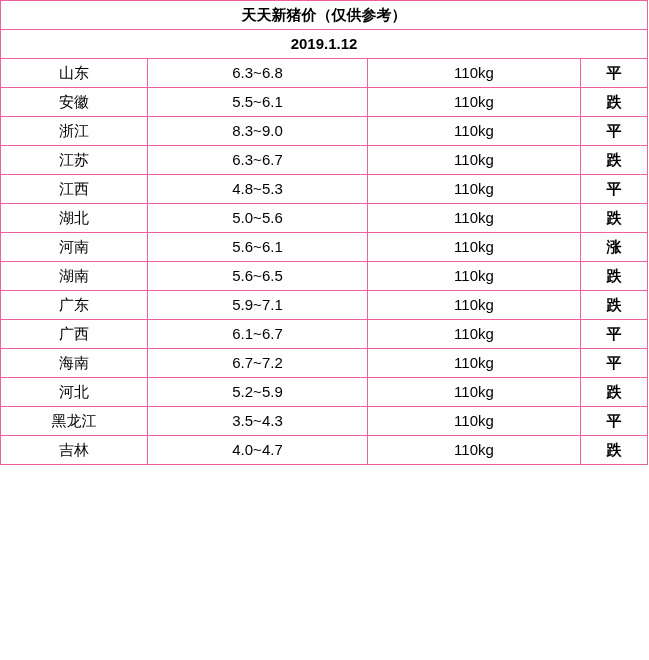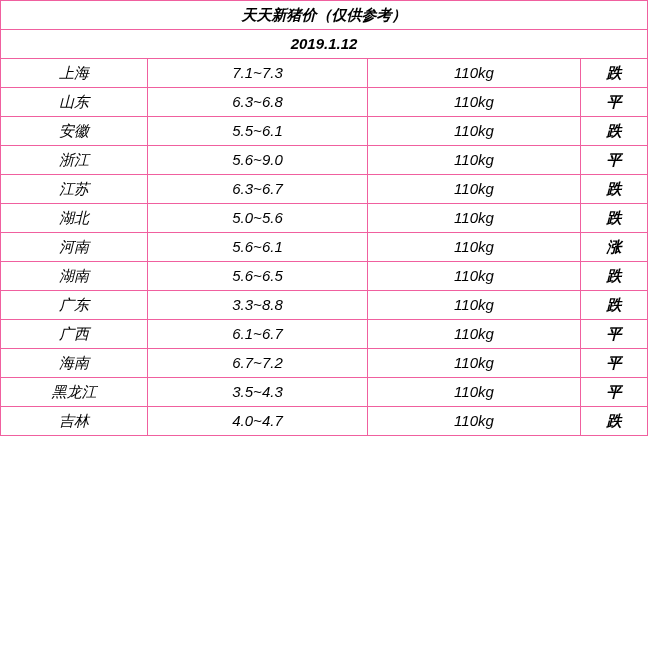--- a/index.html
+++ b/index.html
@@ -14,21 +14,20 @@
     overflow: hidden;
   }
   .sheet {
     width: 649px;
     box-sizing: border-box;
   }
   table.price-table {
     border-collapse: collapse;
     width: 540px;
     table-layout: fixed;
-    font-style: italic;
   }
   table.price-table td {
     border: 1px solid #f0609f;
     padding: 0;
     text-align: center;
     vertical-align: middle;
     font-size: 15px;
     height: 28px;
     line-height: 28px;
     color: #000000;
@@ -81,48 +80,48 @@
     <tbody>
       <tr class="title-row">
         <td colspan="4">天天新猪价（仅供参考）</td>
       </tr>
       <tr class="date-row">
         <td colspan="4">2019.1.12</td>
       </tr>
     </tbody>
     <tbody id="rows-body">
         <tr>
-          <td class="region">上海</td>
-          <td class="price">7.1~7.3</td>
-          <td class="weight">110kg</td>
-          <td class="trend trend-down">跌</td>
-        </tr>
-        <tr>
           <td class="region">山东</td>
           <td class="price">6.3~6.8</td>
           <td class="weight">110kg</td>
           <td class="trend trend-flat">平</td>
         </tr>
         <tr>
           <td class="region">安徽</td>
           <td class="price">5.5~6.1</td>
           <td class="weight">110kg</td>
           <td class="trend trend-down">跌</td>
         </tr>
         <tr>
           <td class="region">浙江</td>
-          <td class="price">5.6~9.0</td>
+          <td class="price">8.3~9.0</td>
           <td class="weight">110kg</td>
           <td class="trend trend-flat">平</td>
         </tr>
         <tr>
           <td class="region">江苏</td>
           <td class="price">6.3~6.7</td>
           <td class="weight">110kg</td>
           <td class="trend trend-down">跌</td>
+        </tr>
+        <tr>
+          <td class="region">江西</td>
+          <td class="price">4.8~5.3</td>
+          <td class="weight">110kg</td>
+          <td class="trend trend-flat">平</td>
         </tr>
         <tr>
           <td class="region">湖北</td>
           <td class="price">5.0~5.6</td>
           <td class="weight">110kg</td>
           <td class="trend trend-down">跌</td>
         </tr>
         <tr>
           <td class="region">河南</td>
           <td class="price">5.6~6.1</td>
@@ -130,35 +129,41 @@
           <td class="trend trend-up">涨</td>
         </tr>
         <tr>
           <td class="region">湖南</td>
           <td class="price">5.6~6.5</td>
           <td class="weight">110kg</td>
           <td class="trend trend-down">跌</td>
         </tr>
         <tr>
           <td class="region">广东</td>
-          <td class="price">3.3~8.8</td>
+          <td class="price">5.9~7.1</td>
           <td class="weight">110kg</td>
           <td class="trend trend-down">跌</td>
         </tr>
         <tr>
           <td class="region">广西</td>
           <td class="price">6.1~6.7</td>
           <td class="weight">110kg</td>
           <td class="trend trend-flat">平</td>
         </tr>
         <tr>
           <td class="region">海南</td>
           <td class="price">6.7~7.2</td>
           <td class="weight">110kg</td>
           <td class="trend trend-flat">平</td>
+        </tr>
+        <tr>
+          <td class="region">河北</td>
+          <td class="price">5.2~5.9</td>
+          <td class="weight">110kg</td>
+          <td class="trend trend-down">跌</td>
         </tr>
         <tr>
           <td class="region">黑龙江</td>
           <td class="price">3.5~4.3</td>
           <td class="weight">110kg</td>
           <td class="trend trend-flat">平</td>
         </tr>
         <tr>
           <td class="region">吉林</td>
           <td class="price">4.0~4.7</td>

